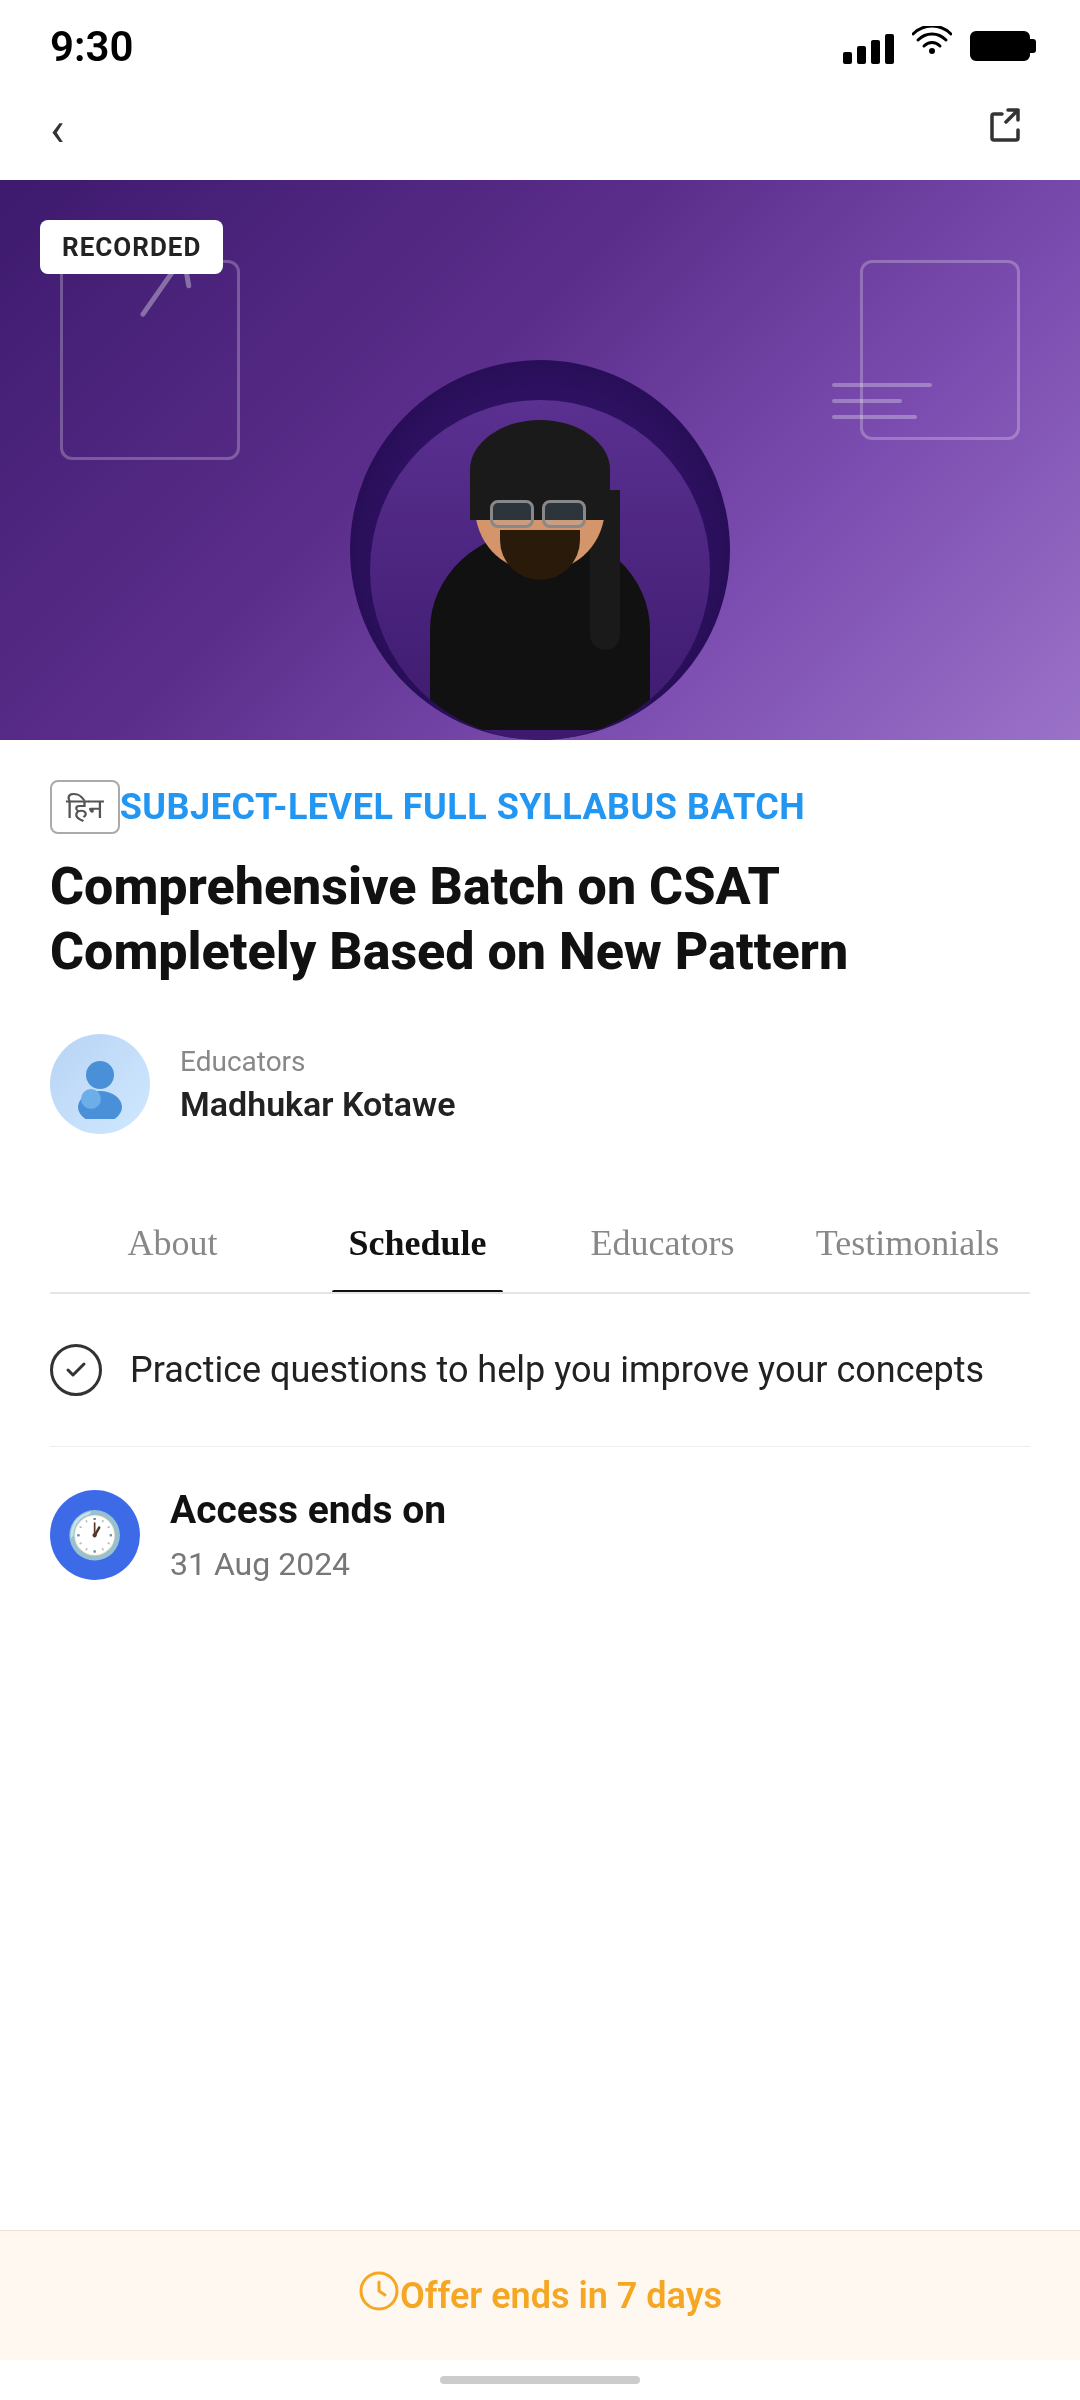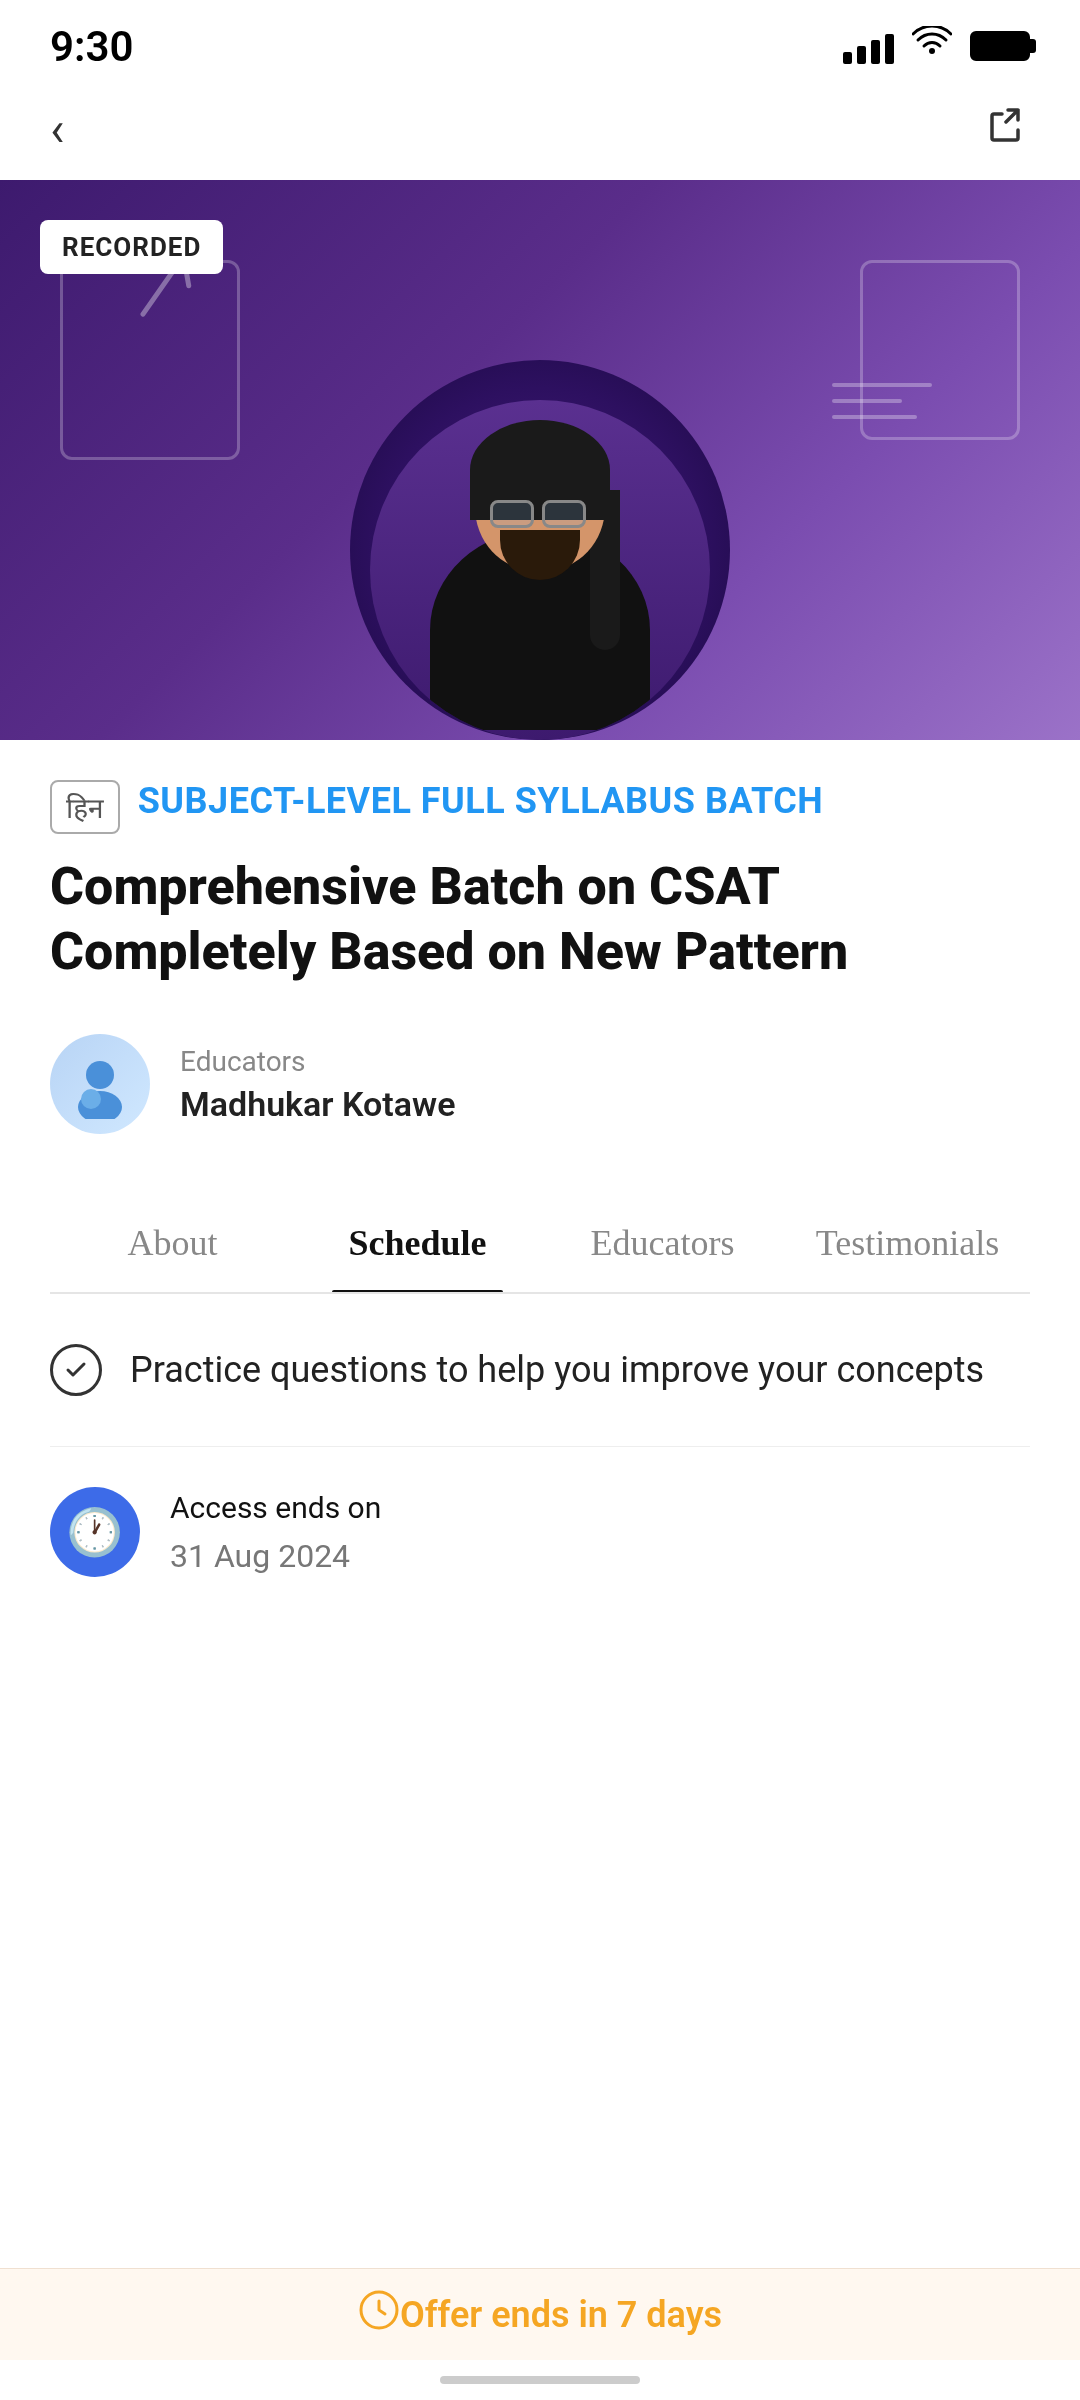--- a/index.html
+++ b/index.html
@@ -281,21 +281,21 @@
       background: rgba(150,200,255,0.15);
     }
 
     
     .content-area {
       padding: 0 50px;
     }
 
     .batch-type-row {
       display: flex;
-      gap: 18px;
+      align-items: center;
       margin-top: 40px;
       margin-bottom: 20px;
     }
 
     .hindi-badge {
       display: flex;
       align-items: center;
       justify-content: center;
       border: 2px solid #aaa;
       border-radius: 8px;
@@ -436,22 +436,22 @@
       background: #3d6be8;
       display: flex;
       align-items: center;
       justify-content: center;
       font-size: 46px;
       color: white;
       flex-shrink: 0;
     }
 
     .access-label {
-      font-size: 30px;
-      font-weight: 400;
+      font-size: 39px;
+      font-weight: 700;
       color: #111;
       margin-bottom: 12px;
     }
 
     .access-date {
       font-size: 32px;
       color: #777;
     }
 
     
@@ -459,21 +459,21 @@
       position: fixed;
       bottom: 0;
       left: 0;
       width: 1080px;
       background: #fff;
     }
 
     .offer-banner {
       background: #fff8f0;
       border-top: 1px solid #f0e0d0;
-      padding: 20px 50px;
+      padding: 39px 50px;
       display: flex;
       align-items: center;
       justify-content: center;
       gap: 0;
     }
 
     .offer-clock {
       font-size: 36px;
       color: #f5a623;
     }

